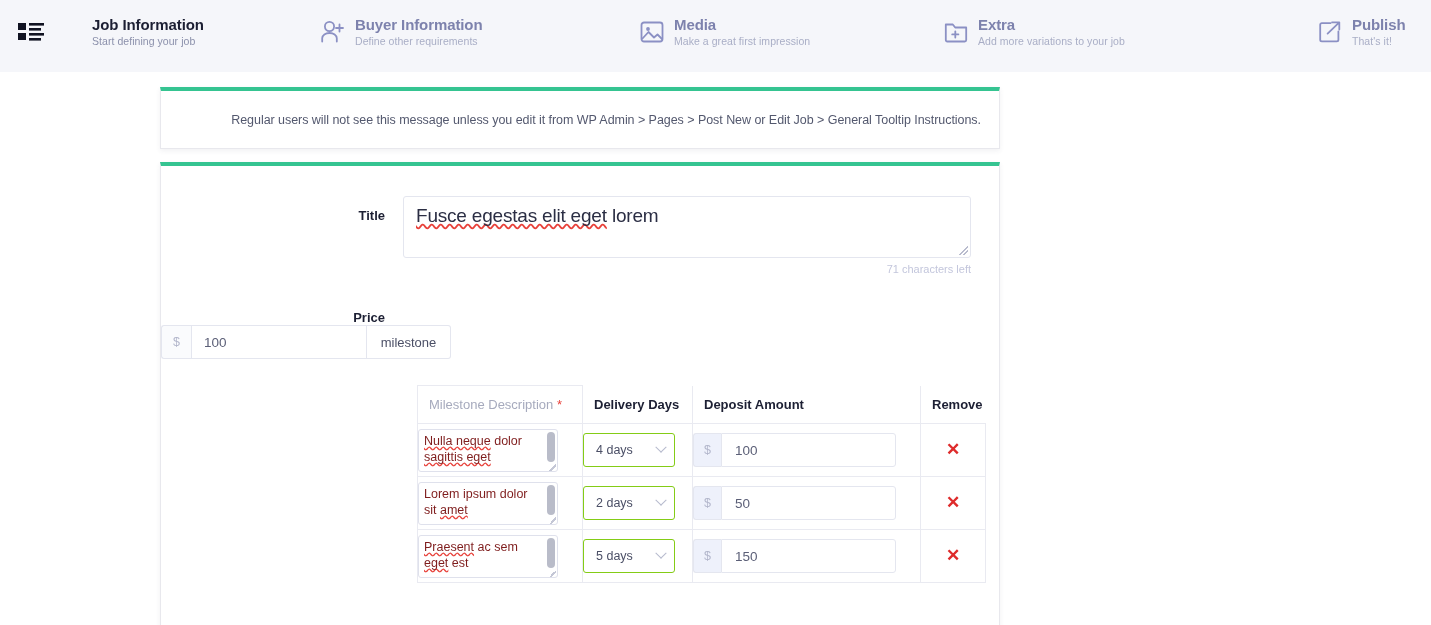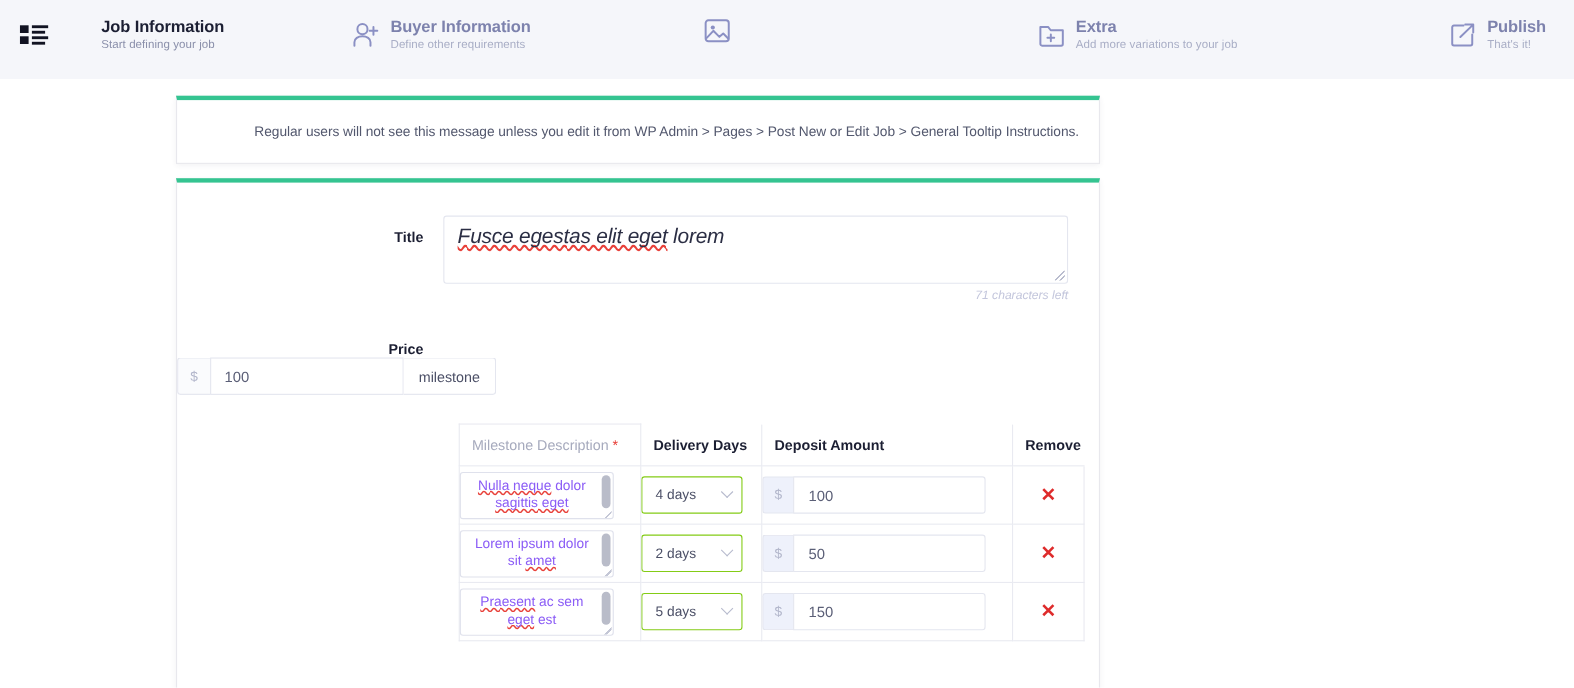--- a/index.html
+++ b/index.html
@@ -69,21 +69,21 @@
     width: 242px;
     text-align: right;
     padding-right: 18px;
     font-size: 13px;
     font-weight: bold;
     color: #1c1f33;
   }
   #title-row { padding-top: 30px; }
   #title-row .row-label { padding-top: 12px; }
 
-  .title-field { position: relative; width: 479px; font-style: italic; }
+  .title-field { position: relative; width: 479px; }
   .title-box {
     width: 568px; height: 62px;
     border: 1px solid #e4e6ef;
     border-radius: 3px;
     background: #fff;
     padding: 8px 12px;
     font-size: 19px;
     color: #2b2e44;
     letter-spacing: -0.2px;
     position: relative;
@@ -161,23 +161,22 @@
 
   .ms-textarea {
     position: relative;
     width: 140px; height: 43px;
     border: 1px solid #dfe1ec;
     border-radius: 3px;
     background: #fff;
     padding: 3px 14px 0 5px;
     font-size: 12.5px;
     line-height: 16px;
-    color: #8b5cf6;
+    color: #7f1d1d;
     overflow: hidden;
-    text-align: center;
   }
   .fake-scroll {
     position: absolute; top: 2px; right: 2px;
     width: 8px; height: 30px;
     background: #b9bcc9; border-radius: 4px;
   }
   .ms-grip {
     position: absolute; right: 1px; bottom: 0px;
     width: 7px; height: 7px;
     background: linear-gradient(135deg, transparent 50%, #c4c7d6 50%, #c4c7d6 68%, transparent 68%);
@@ -256,20 +255,24 @@
     </span>
   </div>
 
   <div class="step" style="left:640px;">
     <span class="step-icon">
       <svg width="25" height="24" viewBox="0 0 25 24" fill="none" stroke="#8b90c4" stroke-width="1.8">
         <rect x="1.5" y="2.5" width="21" height="19" rx="2.5"></rect>
         <circle cx="8" cy="9" r="1.9" fill="#8b90c4" stroke="none"></circle>
         <path d="M2.5 18.5l6-6.5 5.5 5.5 3.5-3 4.5 4.5" stroke-linejoin="round" stroke-linecap="round"></path>
       </svg>
+    </span>
+    <span class="step-text">
+      <div class="step-title">Media</div>
+      <div class="step-sub">Make a great first impression</div>
     </span>
   </div>
 
   <div class="step" style="left:944px;">
     <span class="step-icon">
       <svg width="25" height="24" viewBox="0 0 25 24" fill="none" stroke="#8b90c4" stroke-width="1.8">
         <path d="M1.8 20V4.5h7l2.4 3h11V20a1.5 1.5 0 0 1-1.5 1.5h-17.4A1.5 1.5 0 0 1 1.8 20z" stroke-linejoin="round"></path>
         <path d="M11.3 11.3v6.2M8.2 14.4h6.2" stroke-linecap="round"></path>
       </svg>
     </span>

